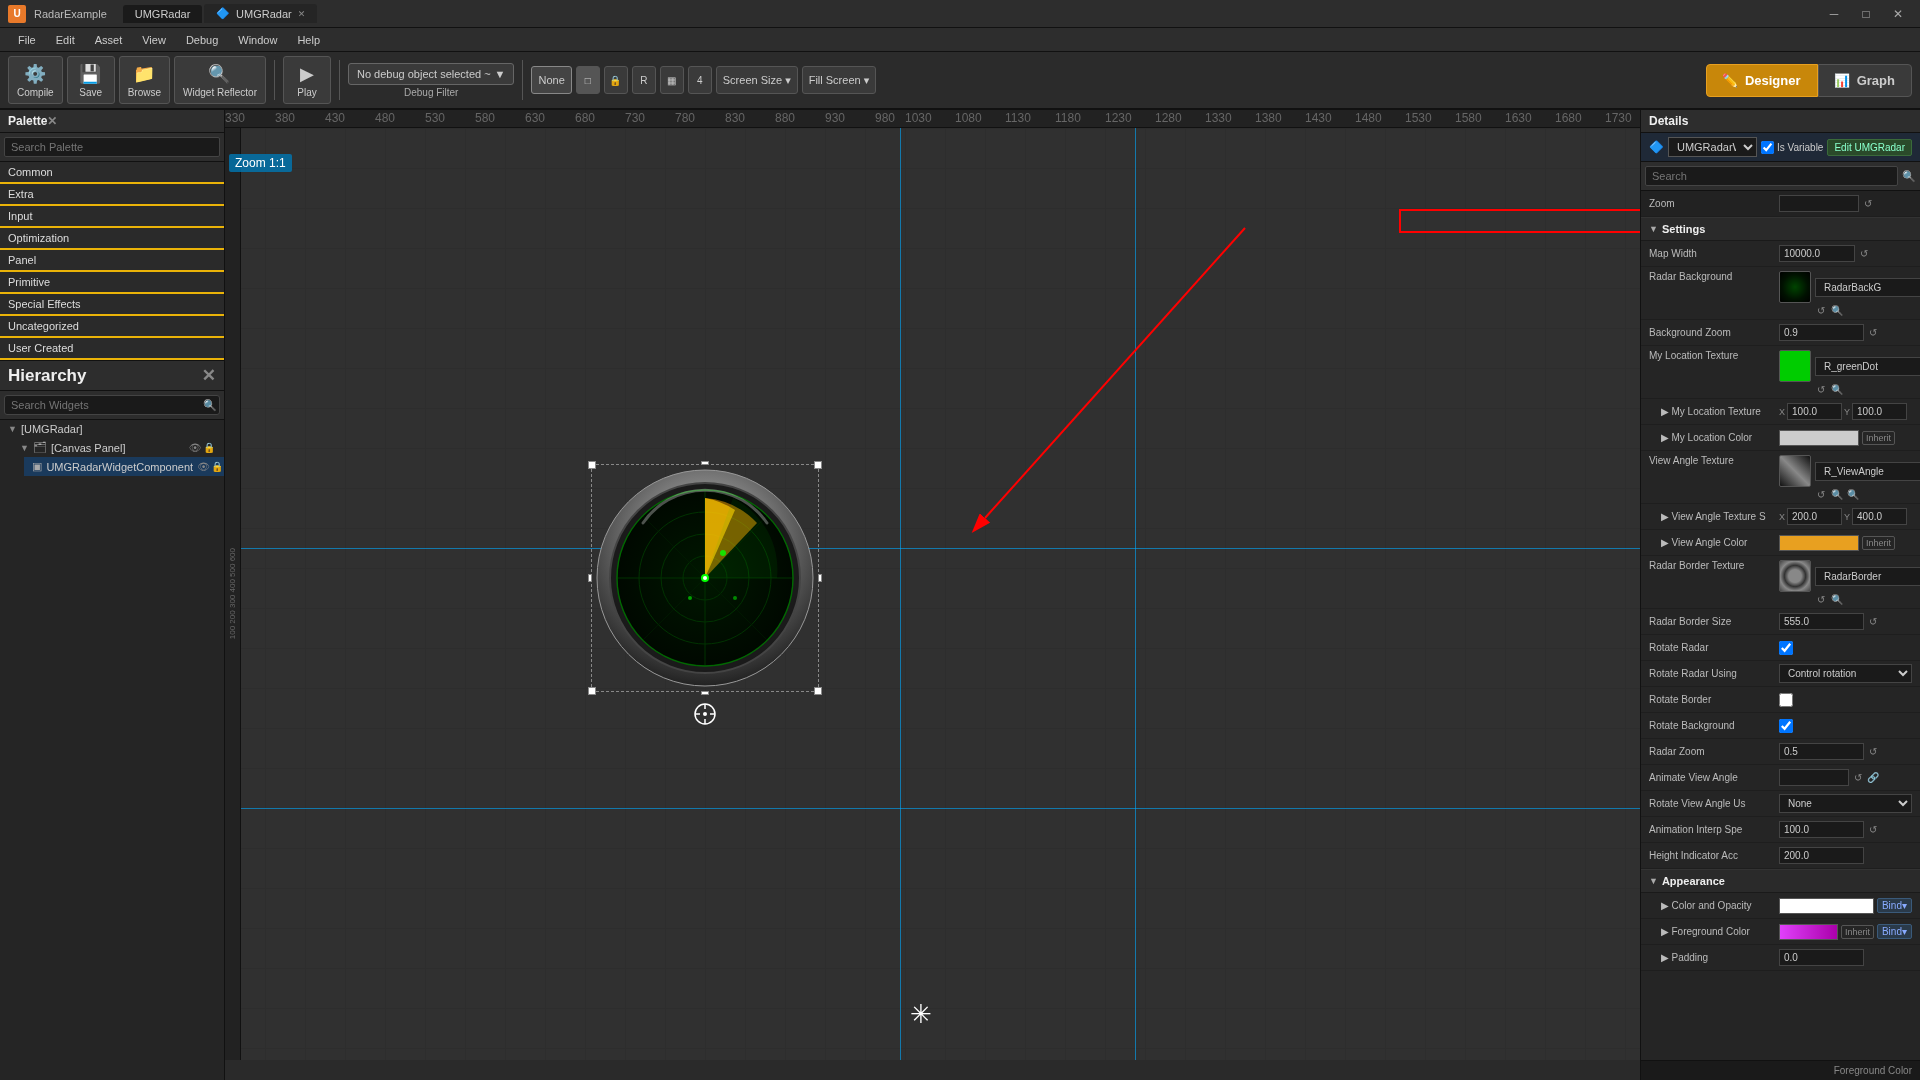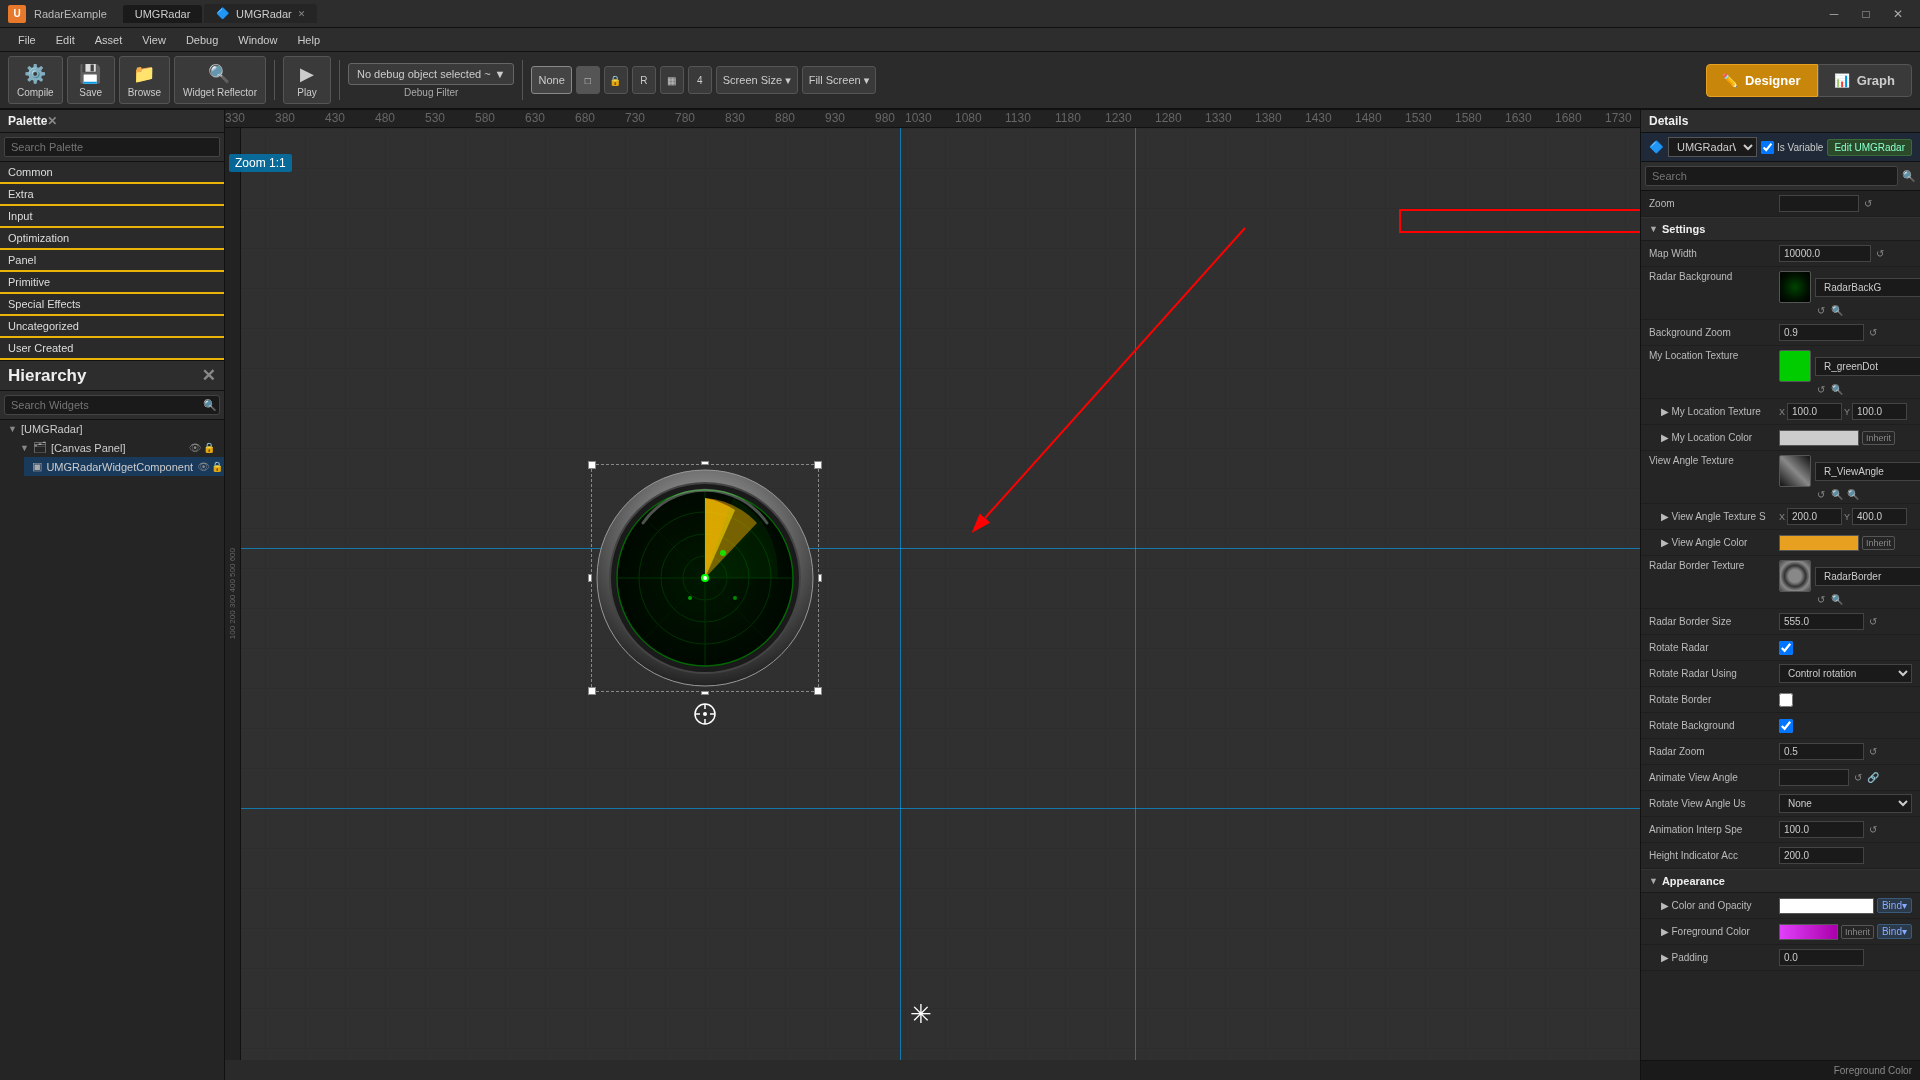--- a/index.html
+++ b/index.html
@@ -456,21 +456,21 @@
       </div>
 
       <div class="prop-section-header">
         <span class="arrow">▼</span>
         <span class="title">Settings</span>
       </div>
 
       <div class="prop-row">
         <div class="prop-label">Map Width</div>
         <div class="prop-value">
-          <input class="prop-input" value="10000.0" style="width: 92px;">
+          <input class="prop-input" value="10000.0" style="width: 76px;">
           <span class="prop-reset">↺</span>
         </div>
       </div>
 
       <div class="prop-row" style="align-items:flex-start;padding-top:4px;">
         <div class="prop-label">Radar Background</div>
         <div class="prop-value" style="flex-direction:column;align-items:flex-start;gap:2px;">
           <div style="display:flex;align-items:center;gap:4px;">
             <div style="width:32px;height:32px;background:radial-gradient(circle, #004400 0%, #001100 60%, #000 100%);border:1px solid #555;border-radius:2px;"></div>
             <select class="prop-dropdown" style="width:130px;">

